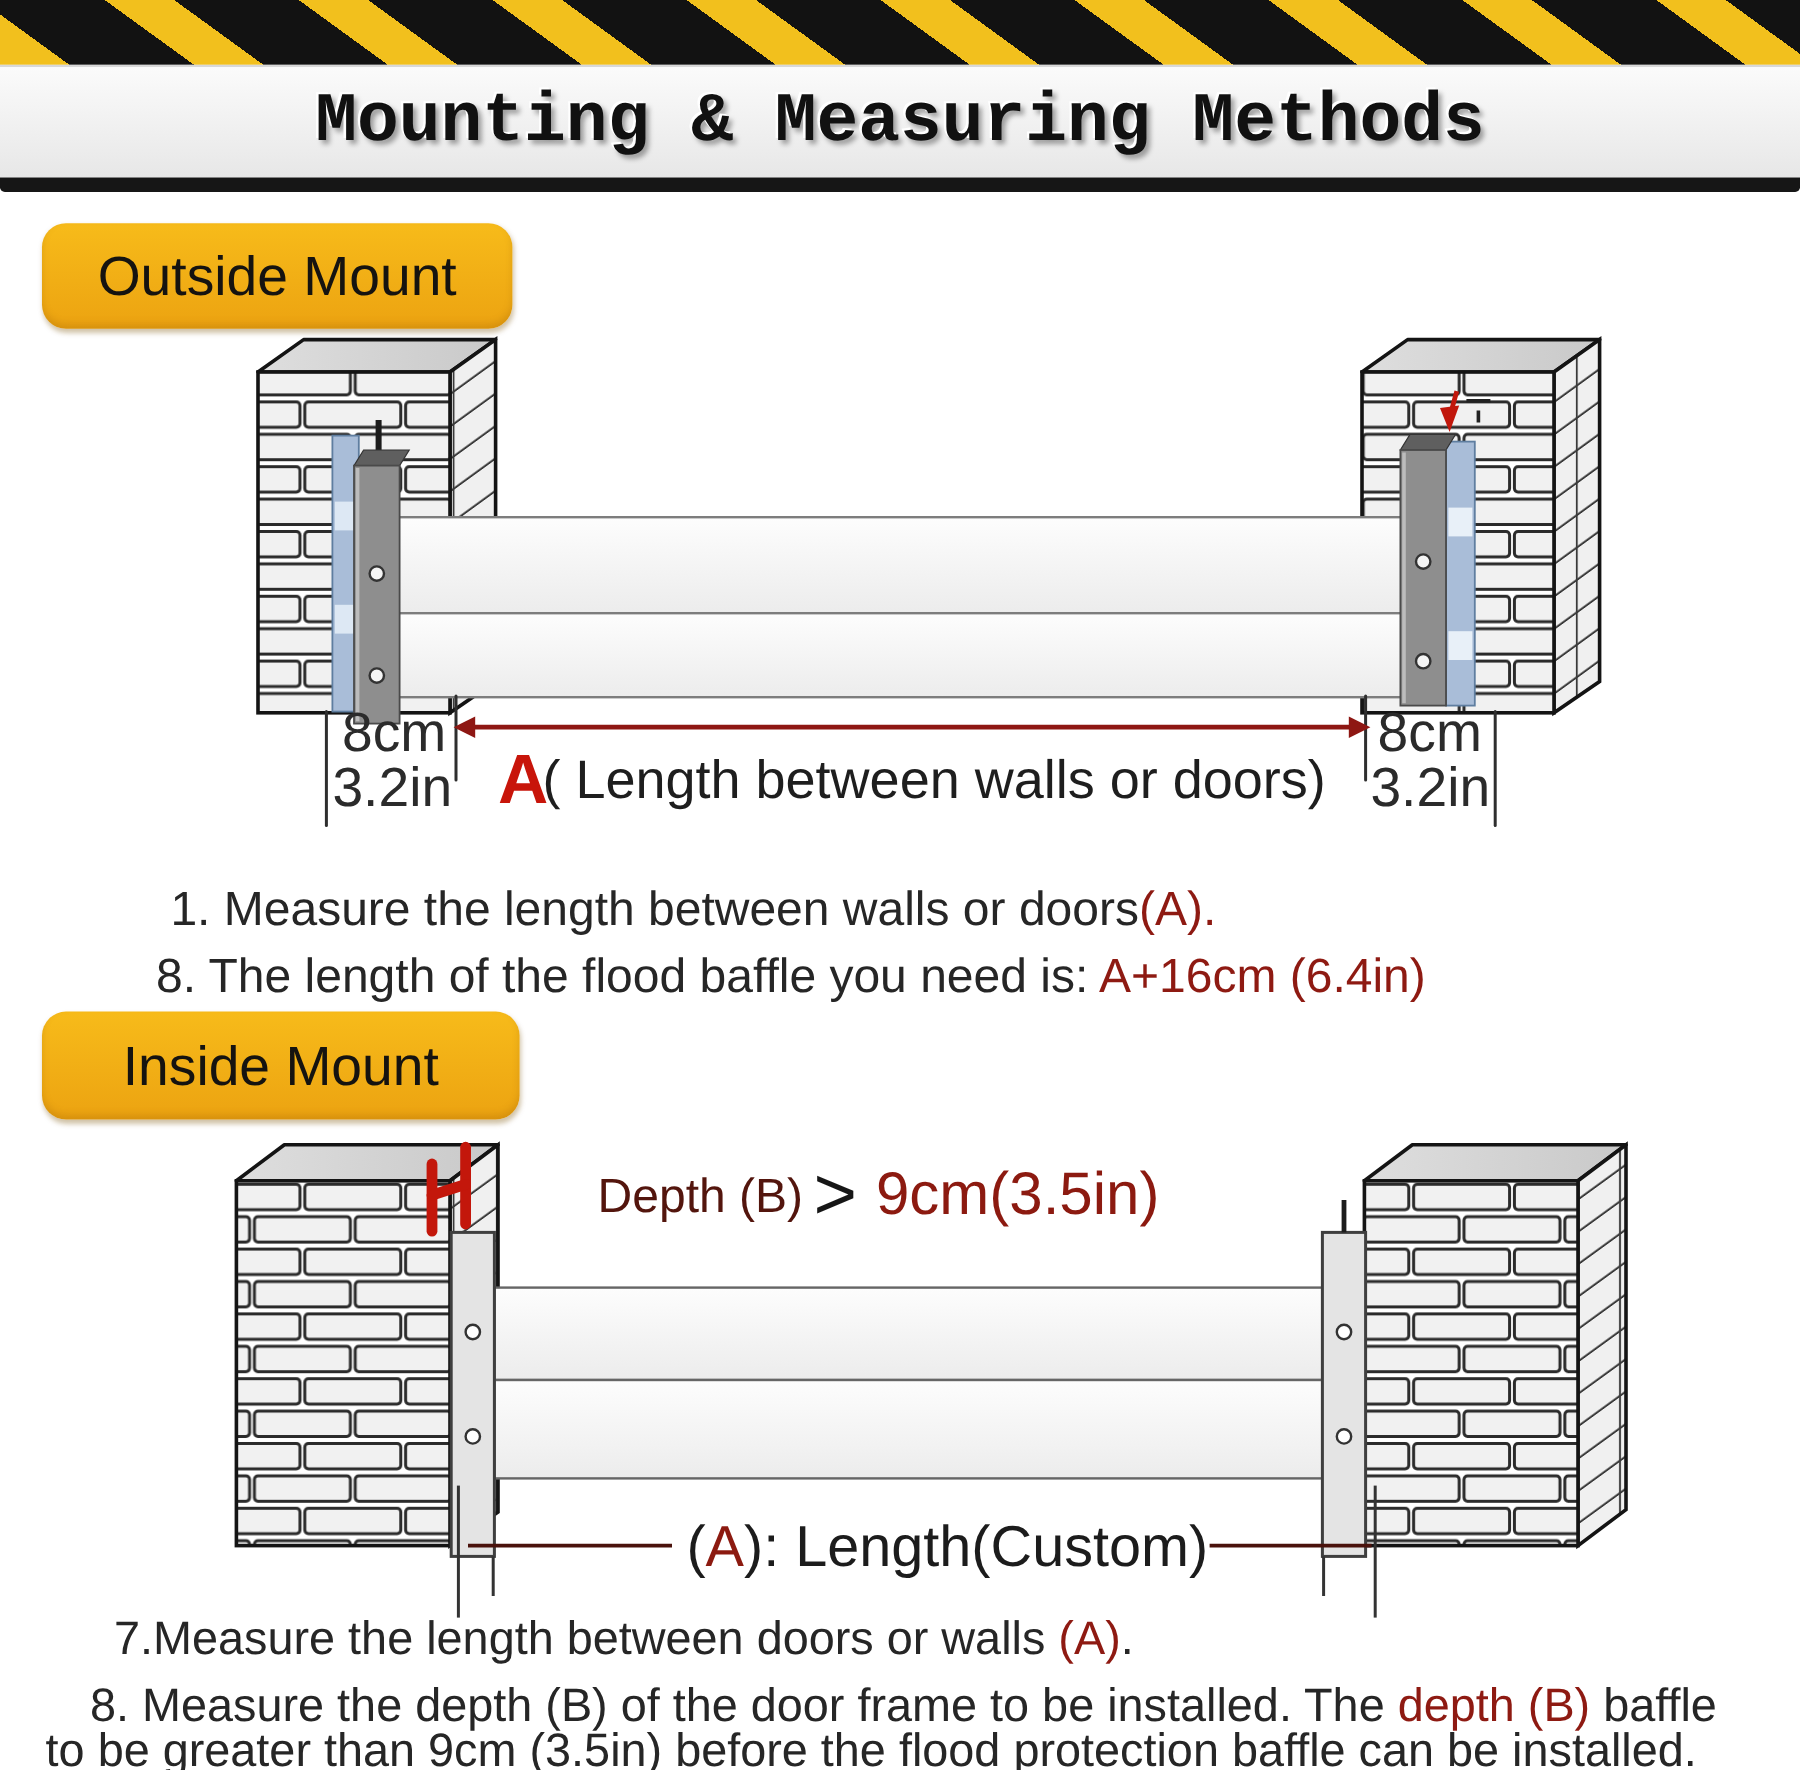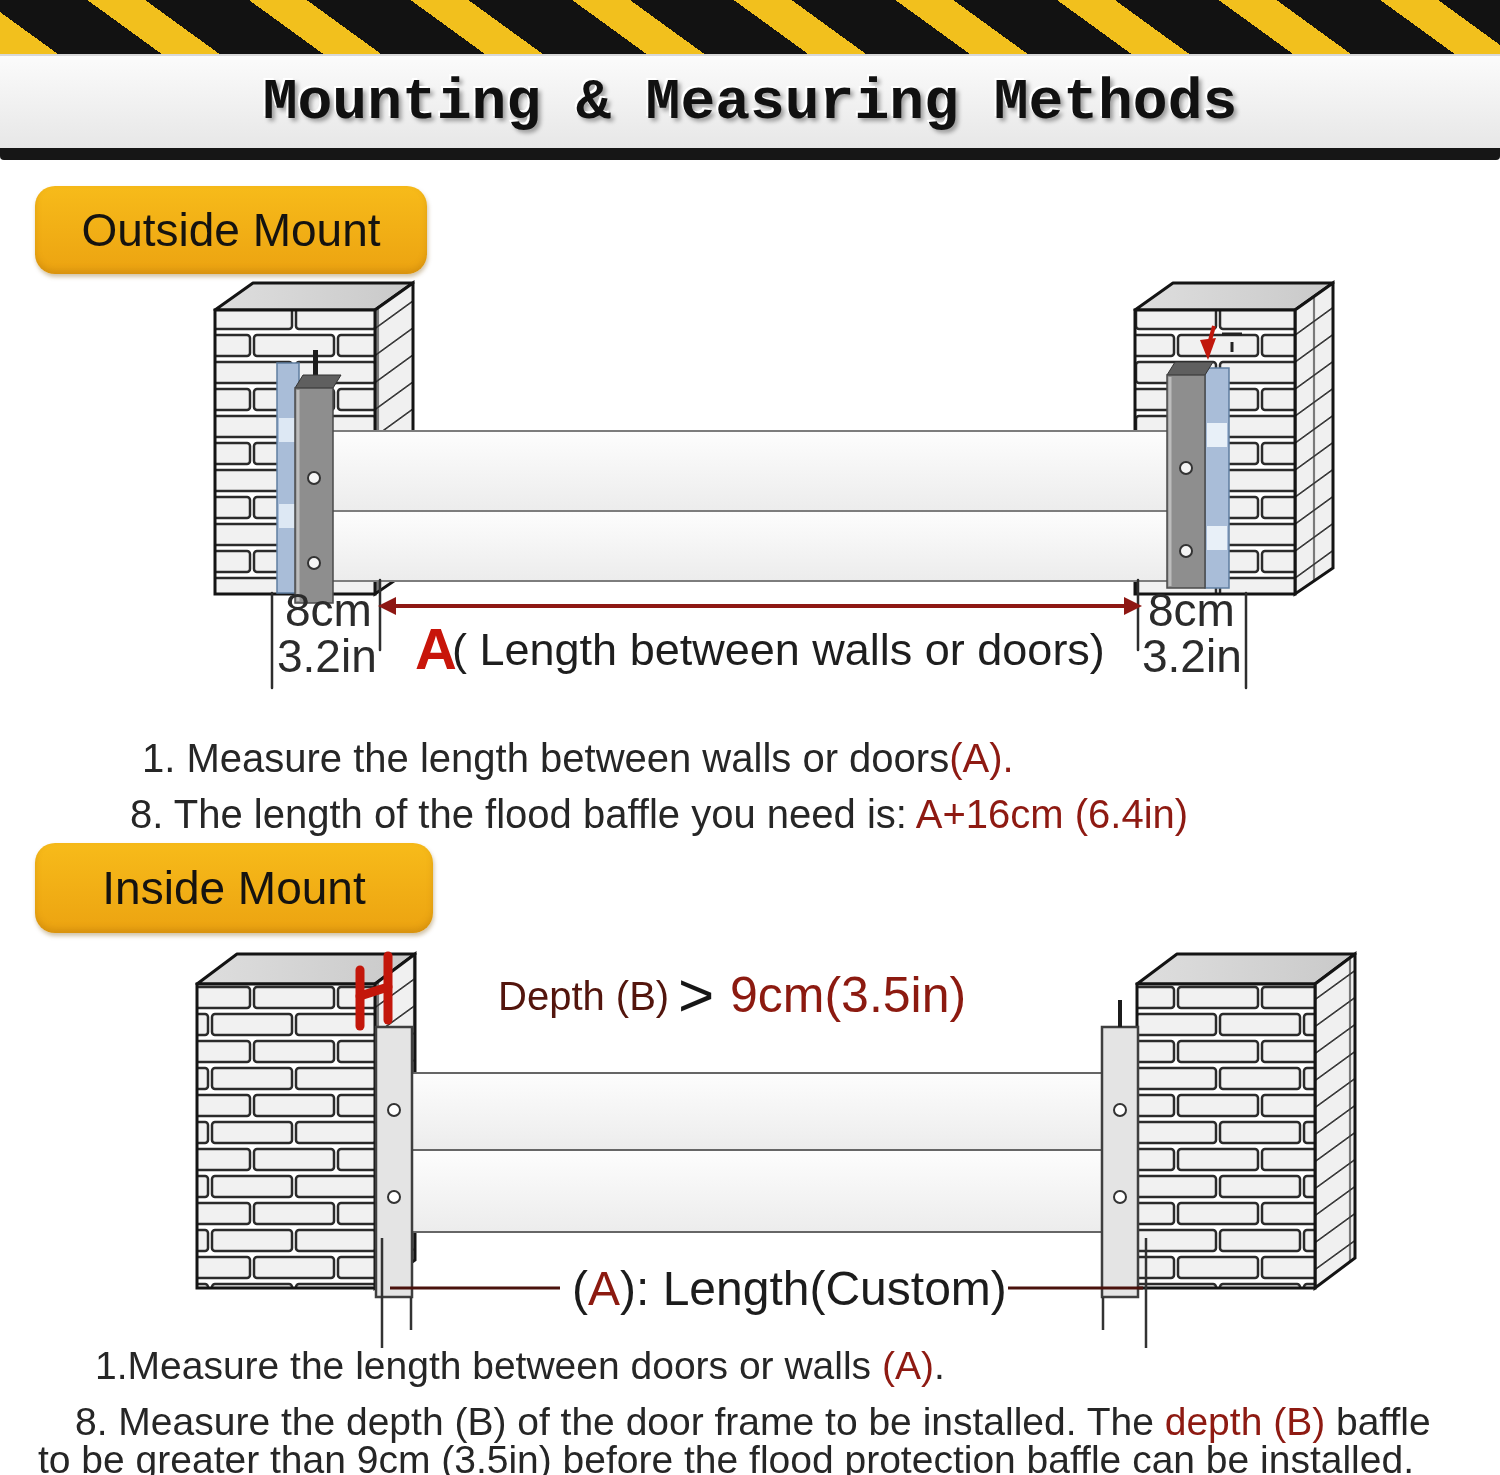--- a/index.html
+++ b/index.html
@@ -204,17 +204,17 @@
 
     <g>
       <line x1="382" y1="308" x2="382" y2="418" stroke="#333" stroke-width="2.5"></line>
       <line x1="1146" y1="308" x2="1146" y2="418" stroke="#333" stroke-width="2.5"></line>
       <line x1="390" y1="358" x2="560" y2="358" stroke="#4a120c" stroke-width="3"></line>
       <line x1="1008" y1="358" x2="1143" y2="358" stroke="#4a120c" stroke-width="3"></line>
       <text class="t-custom" x="572" y="375"><tspan>(</tspan><tspan class="red-a">A</tspan><tspan>): Length(Custom)</tspan></text>
     </g>
   </svg>
 
-  <div class="step s2-1"><span>1.Measure the length between doors or walls </span><span class="hl">(A)</span><span>.</span></div>
+  <div class="step s2-1"><span>7.Measure the length between doors or walls </span><span class="hl">(A)</span><span>.</span></div>
   <div class="step s2-2"><span>8. Measure the depth (B) of the door frame to be installed. The </span><span class="hl">depth (B)</span><span> baffle</span></div>
   <div class="step s2-3">to be greater than 9cm (3.5in) before the flood protection baffle can be installed.</div>
 
 </div>
 
 </body></html>

